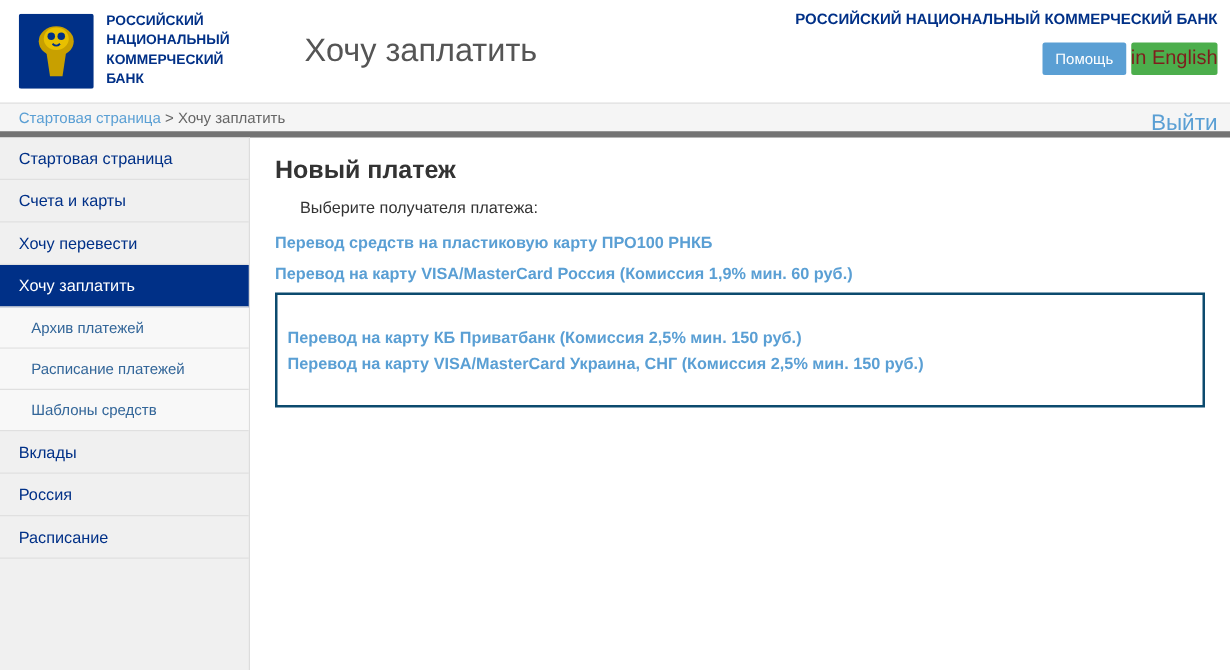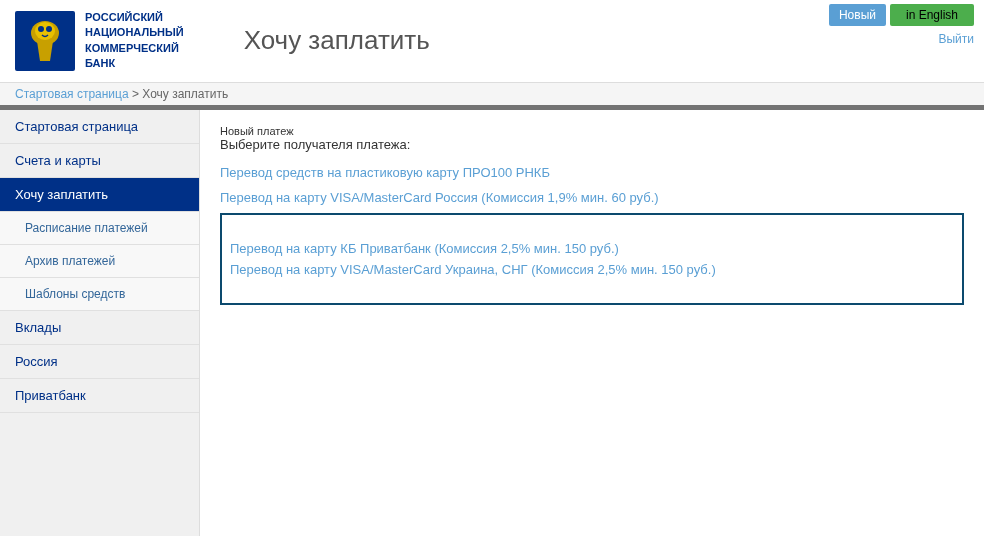--- a/index.html
+++ b/index.html
@@ -59,35 +59,36 @@
       background: #5a9fd4;
       color: #fff;
       border: none;
       padding: 4px 10px;
       cursor: pointer;
       font-size: 12px;
       border-radius: 2px;
     }
     .btn-english {
       background: #4cae4c;
-      color: #000000;
+      color: #7f1d1d;
       border: none;
-      padding: 4px 16px;
-      cursor: pointer;
-      font-size: 12px;
+      padding: 4px 0;
+      cursor: pointer;
+      font-size: 16px;
       border-radius: 2px;
     }
     .btn-logout {
       color: #5a9fd4;
-      font-size: 12px;
+      font-size: 18px;
       padding: 2px 10px;
       cursor: pointer;
       text-decoration: none;
       display: block;
       text-align: right;
+      margin-top: 22px;
     }
 
     
     .breadcrumb {
       background: #f5f5f5;
       padding: 4px 15px;
       font-size: 12px;
       color: #666;
       border-bottom: 5px solid #737373;
     }
@@ -125,31 +126,34 @@
       color: #336699;
       background: #f8f8f8;
     }
 
     
     .content {
       flex: 1;
       padding: 15px 20px;
     }
     .section-title {
-      font-size: 11px;
-      font-weight: normal;
+      font-size: 20px;
+      font-weight: bold;
       color: #333;
+      margin-bottom: 10px;
     }
     .select-label {
       font-size: 13px;
       color: #333;
       margin-bottom: 8px;
+      margin-left: 20px;
     }
     .payment-list {
       list-style: none;
+      font-weight: bold;
     }
     .payment-item {
       padding: 5px 0;
     }
     .payment-link {
       color: #5a9fd4;
       text-decoration: none;
       font-size: 13px;
       cursor: pointer;
     }
@@ -183,44 +187,46 @@
     </div>
     <div class="logo-text">
       <div>РОССИЙСКИЙ</div>
       <div>НАЦИОНАЛЬНЫЙ</div>
       <div>КОММЕРЧЕСКИЙ</div>
       <div>БАНК</div>
     </div>
   </div>
   <div class="page-title">Хочу заплатить</div>
   <div class="header-right">
+    <div class="bank-name-top">РОССИЙСКИЙ НАЦИОНАЛЬНЫЙ КОММЕРЧЕСКИЙ БАНК</div>
     <div class="header-buttons">
-      <button class="btn-help">Новый</button>
+      <button class="btn-help">Помощь</button>
       <button class="btn-english">in English</button>
     </div>
     <a class="btn-logout">Выйти</a>
   </div>
 </div>
 
 <div class="breadcrumb">
   <a href="#">Стартовая страница</a><span> &gt; </span><span>Хочу заплатить</span>
 </div>
 
 <div class="main-layout">
 
   <div class="sidebar">
     <div class="sidebar-item">Стартовая страница</div>
     <div class="sidebar-item">Счета и карты</div>
+    <div class="sidebar-item">Хочу перевести</div>
     <div class="sidebar-item active">Хочу заплатить</div>
+    <div class="sidebar-item sub">Архив платежей</div>
     <div class="sidebar-item sub">Расписание платежей</div>
-    <div class="sidebar-item sub">Архив платежей</div>
     <div class="sidebar-item sub">Шаблоны средств</div>
     <div class="sidebar-item">Вклады</div>
     <div class="sidebar-item">Россия</div>
-    <div class="sidebar-item">Приватбанк</div>
+    <div class="sidebar-item">Расписание</div>
   </div>
 
   <div class="content">
     <div class="section-title">Новый платеж</div>
     <div class="select-label">Выберите получателя платежа:</div>
 
     <ul class="payment-list">
       <li class="payment-item">
         <a class="payment-link">Перевод средств на пластиковую карту ПРО100 РНКБ</a>
       </li>

